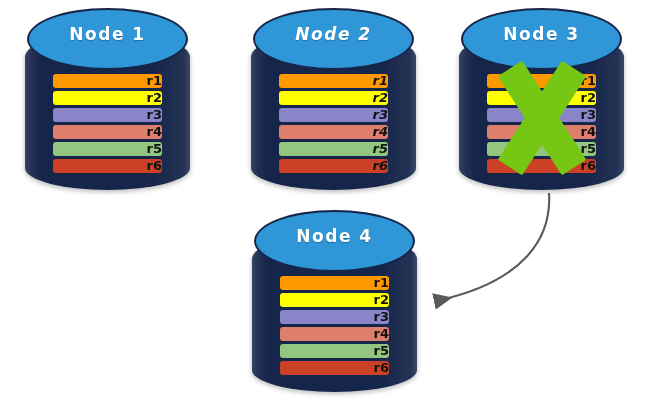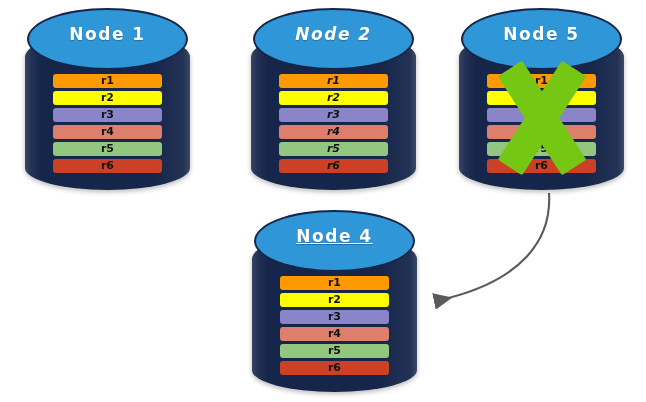--- a/index.html
+++ b/index.html
@@ -82,22 +82,22 @@
   .rows {
     position: absolute;
     left: 17%;
     top: 66px;
     width: 66%;
   }
   .row {
     height: 14px;
     margin-bottom: 3px;
     border-radius: 3px;
-    text-align: center;
-    font-size: 11px;
+    text-align: right;
+    font-size: 13px;
     font-weight: bold;
     color: #111111;
     line-height: 14px;
     box-sizing: border-box;
   }
   .row:last-child { margin-bottom: 12px; }
 
   
   .cross {
     position: absolute;
@@ -159,35 +159,35 @@
         <div class="row" style="background: rgb(138, 133, 200); color: rgb(17, 17, 17);">r3</div>
         <div class="row" style="background: rgb(221, 127, 107); color: rgb(17, 17, 17);">r4</div>
         <div class="row" style="background: rgb(147, 198, 126); color: rgb(17, 17, 17);">r5</div>
         <div class="row" style="background: rgb(204, 65, 37); color: rgb(17, 17, 17);">r6</div>
       </div>
     </div>
     <div class="node" style="left: 455px; top: 8px; width: 165px; height: 182px;">
       <div class="cyl-body" style="background: rgb(22, 38, 74);"></div>
       <div class="cyl-shade"></div>
       <div class="cyl-top" style="background: rgb(47, 150, 216); border-color: rgb(22, 38, 74);"></div>
-      <div class="cyl-title" style="color: rgb(255, 255, 255);">Node  5</div>
+      <div class="cyl-title" style="color: rgb(255, 255, 255);">Node  3</div>
       <div class="rows">
         <div class="row" style="background: rgb(255, 153, 0); color: rgb(17, 17, 17);">r1</div>
         <div class="row" style="background: rgb(255, 255, 0); color: rgb(17, 17, 17);">r2</div>
         <div class="row" style="background: rgb(138, 133, 200); color: rgb(17, 17, 17);">r3</div>
         <div class="row" style="background: rgb(221, 127, 107); color: rgb(17, 17, 17);">r4</div>
         <div class="row" style="background: rgb(147, 198, 126); color: rgb(17, 17, 17);">r5</div>
         <div class="row" style="background: rgb(204, 65, 37); color: rgb(17, 17, 17);">r6</div>
       </div>
     </div>
     <div class="node" style="left: 248px; top: 210px; width: 165px; height: 182px;">
       <div class="cyl-body" style="background: rgb(22, 38, 74);"></div>
       <div class="cyl-shade"></div>
       <div class="cyl-top" style="background: rgb(47, 150, 216); border-color: rgb(22, 38, 74);"></div>
-      <div class="cyl-title" style="color: rgb(255, 255, 255); text-decoration: underline;">Node  4</div>
+      <div class="cyl-title" style="color: rgb(255, 255, 255);">Node  4</div>
       <div class="rows">
         <div class="row" style="background: rgb(255, 153, 0); color: rgb(17, 17, 17);">r1</div>
         <div class="row" style="background: rgb(255, 255, 0); color: rgb(17, 17, 17);">r2</div>
         <div class="row" style="background: rgb(138, 133, 200); color: rgb(17, 17, 17);">r3</div>
         <div class="row" style="background: rgb(221, 127, 107); color: rgb(17, 17, 17);">r4</div>
         <div class="row" style="background: rgb(147, 198, 126); color: rgb(17, 17, 17);">r5</div>
         <div class="row" style="background: rgb(204, 65, 37); color: rgb(17, 17, 17);">r6</div>
       </div>
     </div>
     <div class="cross" style="left: 495px; top: 48px; width: 86px; height: 140px;">

